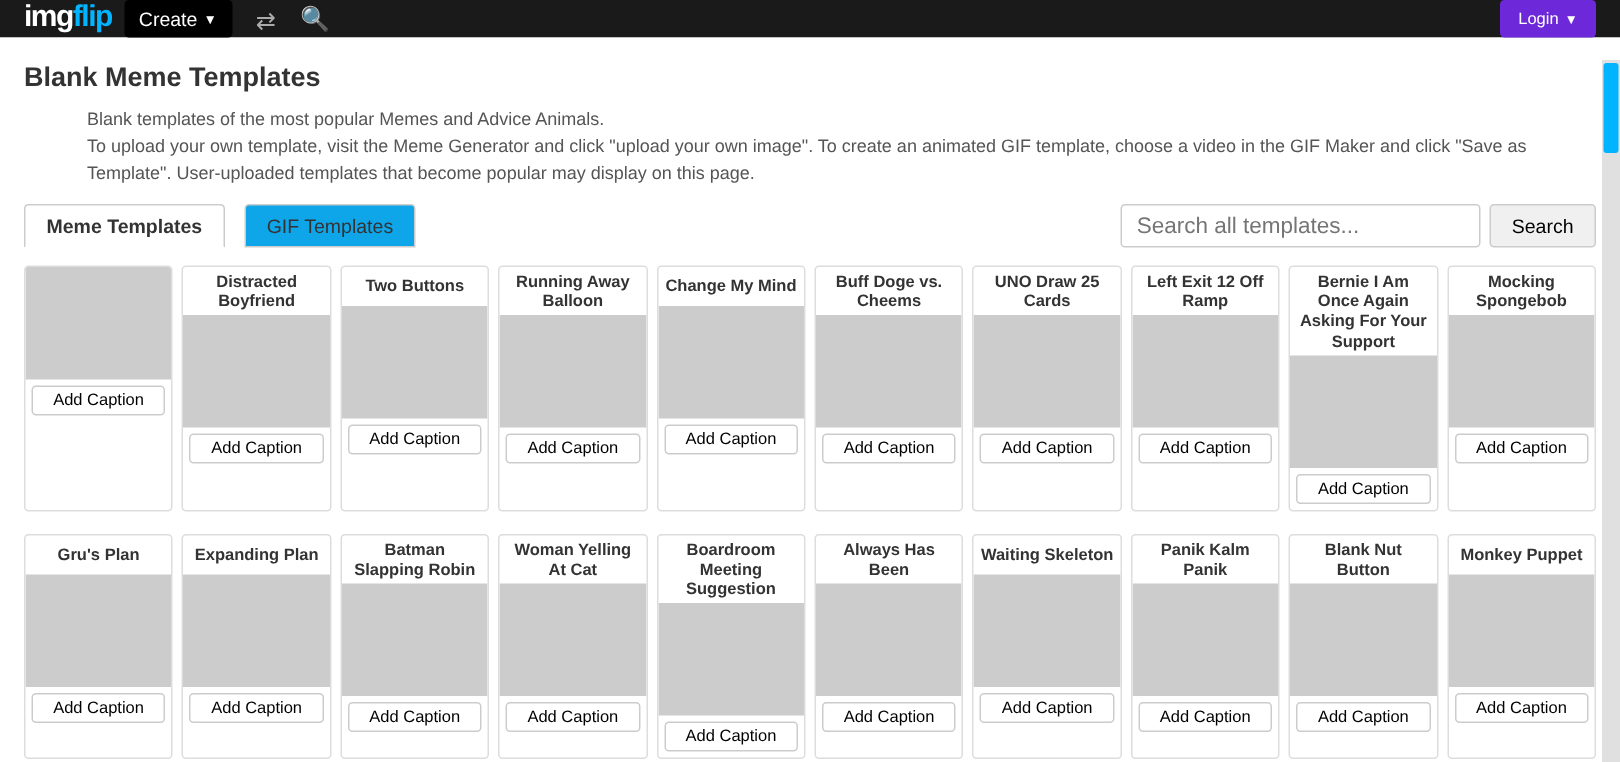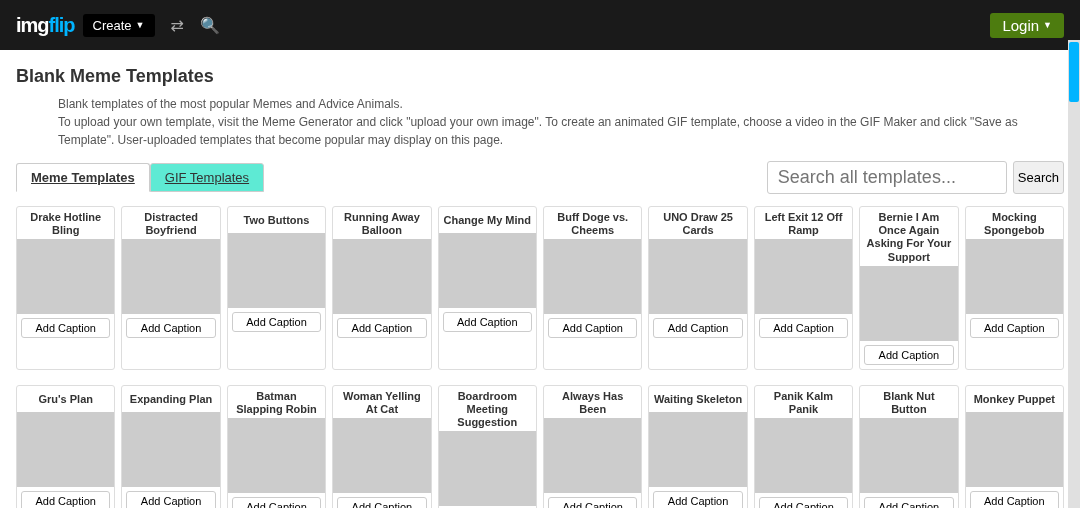--- a/index.html
+++ b/index.html
@@ -2,23 +2,22 @@
 <html><head>
   <meta charset="utf-8">
   <style>
     * { margin: 0; padding: 0; box-sizing: border-box; }
     body { font-family: Arial, sans-serif; font-size: 13px; background: #f0f0f0; color: #333; }
 
     
     #header {
       background: #1a1a1a;
       display: flex;
-      align-items: center;
       padding: 0 16px;
-      height: 50px;
+      height: 25px;
       gap: 8px;
     }
     #header .logo {
       color: white;
       font-size: 20px;
       font-weight: bold;
       letter-spacing: -1px;
     }
     #header .logo span { color: #00b4ff; }
     #header .create-btn {
@@ -44,65 +43,65 @@
     }
     #header .search-icon-btn {
       background: none;
       border: none;
       color: #aaa;
       font-size: 16px;
       cursor: pointer;
     }
     #header .login-btn {
       margin-left: auto;
-      background: #4d7c0f;
+      background: #6d28d9;
       color: white;
       border: none;
       padding: 4px 12px;
       border-radius: 3px;
-      font-size: 15px;
+      font-size: 11px;
       cursor: pointer;
       display: flex;
       align-items: center;
       gap: 4px;
     }
     #header .login-btn::after { content: '▼'; font-size: 9px; }
 
     
     #main { background: white; padding: 16px; }
     #page-title { font-size: 18px; font-weight: bold; margin-bottom: 8px; }
     #page-desc { font-size: 12px; color: #555; margin-bottom: 12px; line-height: 1.5; margin-left: 42px; }
 
     
     .search-tabs-row {
       display: flex;
       align-items: center;
       gap: 8px;
       margin-bottom: 12px;
     }
-    .tabs { display: flex; gap: 0; text-decoration: underline; }
+    .tabs { display: flex; gap: 13px; }
     .tab {
       padding: 6px 14px;
       border: 1px solid #ccc;
-      background: #5eead4;
+      background: #0ea5e9;
       cursor: pointer;
       font-size: 13px;
       border-radius: 3px 3px 0 0;
     }
     .tab.active { background: white; border-bottom: 1px solid white; font-weight: bold; }
     .search-area { display: flex; gap: 6px; margin-left: auto; }
     .search-input {
       width: 240px;
       padding: 5px 10px;
       border: 1px solid #ccc;
       border-radius: 3px;
-      font-size: 18px;
+      font-size: 15px;
     }
     .search-button {
-      padding: 5px 4px;
+      padding: 5px 14px;
       background: #f0f0f0;
       border: 1px solid #ccc;
       border-radius: 3px;
       cursor: pointer;
       font-size: 13px;
     }
 
     
     .meme-grid {
       display: grid;
@@ -211,21 +210,20 @@
     </div>
     <div class="search-area">
       <input class="search-input" type="text" placeholder="Search all templates..." style="">
       <button class="search-button">Search</button>
     </div>
   </div>
 
   
   <div class="meme-grid" id="grid-row1">
       <div class="meme-card">
-        <div class="meme-title">Drake Hotline Bling</div>
         <div class="meme-img img-orange"></div>
         <button class="add-caption-btn">Add Caption</button>
       </div>
       <div class="meme-card">
         <div class="meme-title">Distracted Boyfriend</div>
         <div class="meme-img img-pink"></div>
         <button class="add-caption-btn">Add Caption</button>
       </div>
       <div class="meme-card">
         <div class="meme-title">Two Buttons</div>

